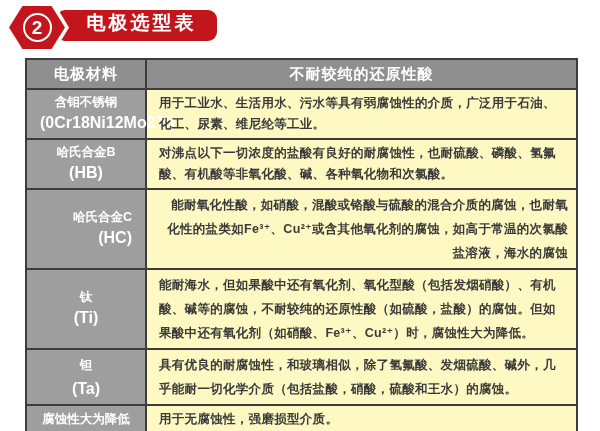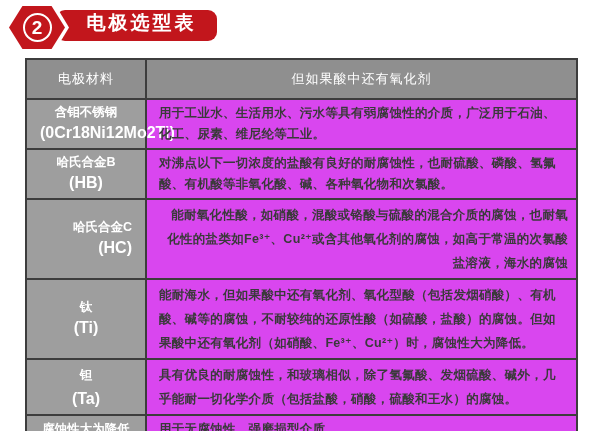--- a/index.html
+++ b/index.html
@@ -88,37 +88,37 @@
   }
   .selection-table th,
   .selection-table td {
     border: 2px solid var(--border-dark);
     vertical-align: middle;
   }
   .selection-table col.c1 { width: 120px; }
   .selection-table th {
     background: var(--header-gray);
     color: #ffffff;
-    font-size: 13px;
-    font-weight: normal;
-    height: 40px;
+    font-size: 15px;
+    font-weight: bold;
+    height: 30px;
     letter-spacing: 1px;
   }
   td.mat {
     background: var(--cell-gray);
     color: #ffffff;
     font-weight: bold;
     text-align: center;
     font-size: 12.5px;
     line-height: 1.5;
     padding: 2px 13px;
   }
   td.mat .sub { display: block; font-size: 16px; }
   td.desc {
-    background: #d946ef;
+    background: #fef9c3;
     color: var(--text-dark);
     font-size: 12.5px;
     font-weight: 600;
     line-height: 21px;
     letter-spacing: 0.3px;
     padding: 3px 8px 3px 12px;
   }
   tr.r1 td { height: 47px; }
   tr.r2 td { height: 47px; margin-left: 32px; }
   tr.r3 td { height: 62px; text-align: right; }
@@ -142,21 +142,21 @@
 </div>
 
 <table class="selection-table">
   <colgroup>
       <col class="c1">
       <col class="c2">
     </colgroup>
   <thead>
     <tr>
       <th>电极材料</th>
-      <th>但如果酸中还有氧化剂</th>
+      <th>不耐较纯的还原性酸</th>
     </tr>
   </thead>
   <tbody>
     <tr class="r1">
       <td class="mat">
         <span>含钼不锈钢</span>
         <span class="sub">(0Cr18Ni12Mo2Ti)</span>
       </td>
       <td class="desc">用于工业水、生活用水、污水等具有弱腐蚀性的介质，广泛用于石油、化工、尿素、维尼纶等工业。</td>
     </tr>

